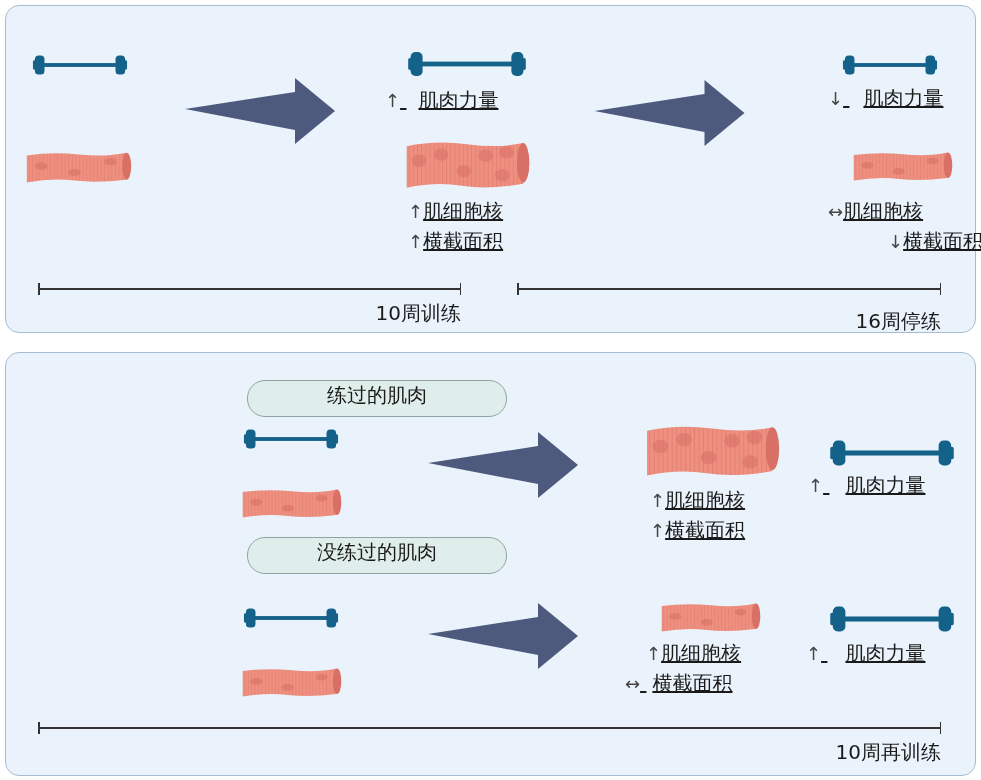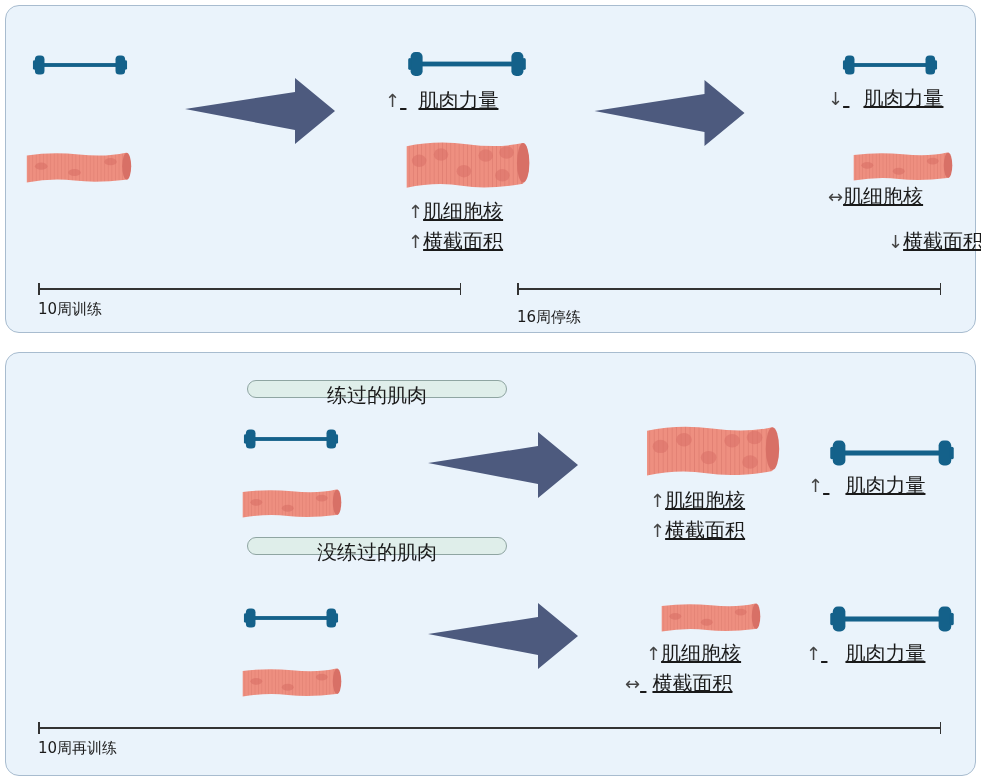--- a/index.html
+++ b/index.html
@@ -5,25 +5,25 @@
   html, body { margin:0; padding:0; }
   body { width:981px; height:780px; background:#ffffff; position:relative; overflow:hidden;
          font-family:"DejaVu Sans","Liberation Sans",sans-serif; color:#1a1a1a; }
   .panel { position:absolute; background:#eaf3fb; border:1.5px solid #a8bccf; border-radius:14px; box-sizing:border-box; }
   #panel-top { left:5px; top:5px; width:971px; height:328px; }
   #panel-bottom { left:5px; top:352px; width:971px; height:424px; }
   .abs { position:absolute; }
   .lbl { position:absolute; font-size:20px; white-space:nowrap; line-height:22px;text-decoration:underline; }
   .arrowglyph { font-size:18px; color:#444; display:inline-block; }
   .pill { position:absolute; background:#dfeeea; border:1.5px solid #8fa5a2; border-radius:18px;
-          box-sizing:border-box; height:18px; font-size:20px; text-align:center; line-height:28px; }
+          box-sizing:border-box; height:37px; font-size:20px; text-align:center; line-height:28px; }
   .timeline { position:absolute; height:1.5px; background:#333; }
   .timeline::before, .timeline::after { content:""; position:absolute; top:-5px; width:1.5px; height:12px; background:#333; }
   .timeline::before { left:0; } .timeline::after { right:0; }
-  .tlabel { position:absolute; font-size:15px; text-align:left; white-space:nowrap; }
+  .tlabel { position:absolute; font-size:20px; text-align:right; white-space:nowrap; }
 </style>
 </head>
 <body>
 
 <svg width="0" height="0" style="position:absolute">
   <defs>
     <symbol id="barbell" viewBox="0 0 100 30">
       <rect x="8" y="13" width="84" height="4" fill="#14618a"></rect>
       <rect x="3" y="5" width="10" height="20" rx="4" fill="#14618a"></rect>
       <rect x="1" y="10" width="3" height="10" rx="1.5" fill="#14618a"></rect>
@@ -93,21 +93,21 @@
 <svg class="abs" style="left:842px;top:50px" width="96" height="30">
     <use href="#barbell"></use>
   </svg>
 <div class="lbl" style="left:828px;top:87px">
   <span class="arrowglyph">↓</span>
   <span style="margin-left:14px">肌肉力量</span>
 </div>
 <svg class="abs" style="left:843px;top:150px" width="120" height="34">
     <use href="#muscle"></use>
   </svg>
-<div class="lbl" style="left:828px;top:185px">
+<div class="lbl" style="left:828px;top:200px">
   <span class="arrowglyph">↔</span><span>肌细胞核</span>
 </div>
 <div class="lbl" style="left:888px;top:230px">
   <span class="arrowglyph">↓</span><span>横截面积</span>
 </div>
 
 <div class="timeline" style="left:38px;top:288px;width:423px"></div>
 <div class="tlabel" style="left:38px;top:300px;width:423px">10周训练</div>
 <div class="timeline" style="left:517px;top:288px;width:424px"></div>
 <div class="tlabel" style="left:517px;top:308px;width:424px">16周停练</div>

